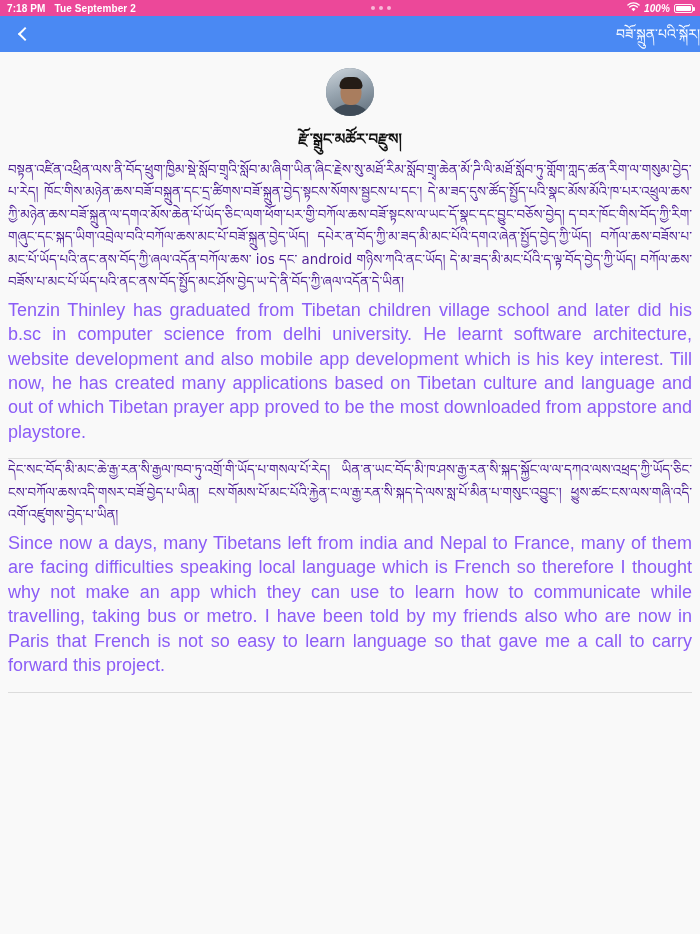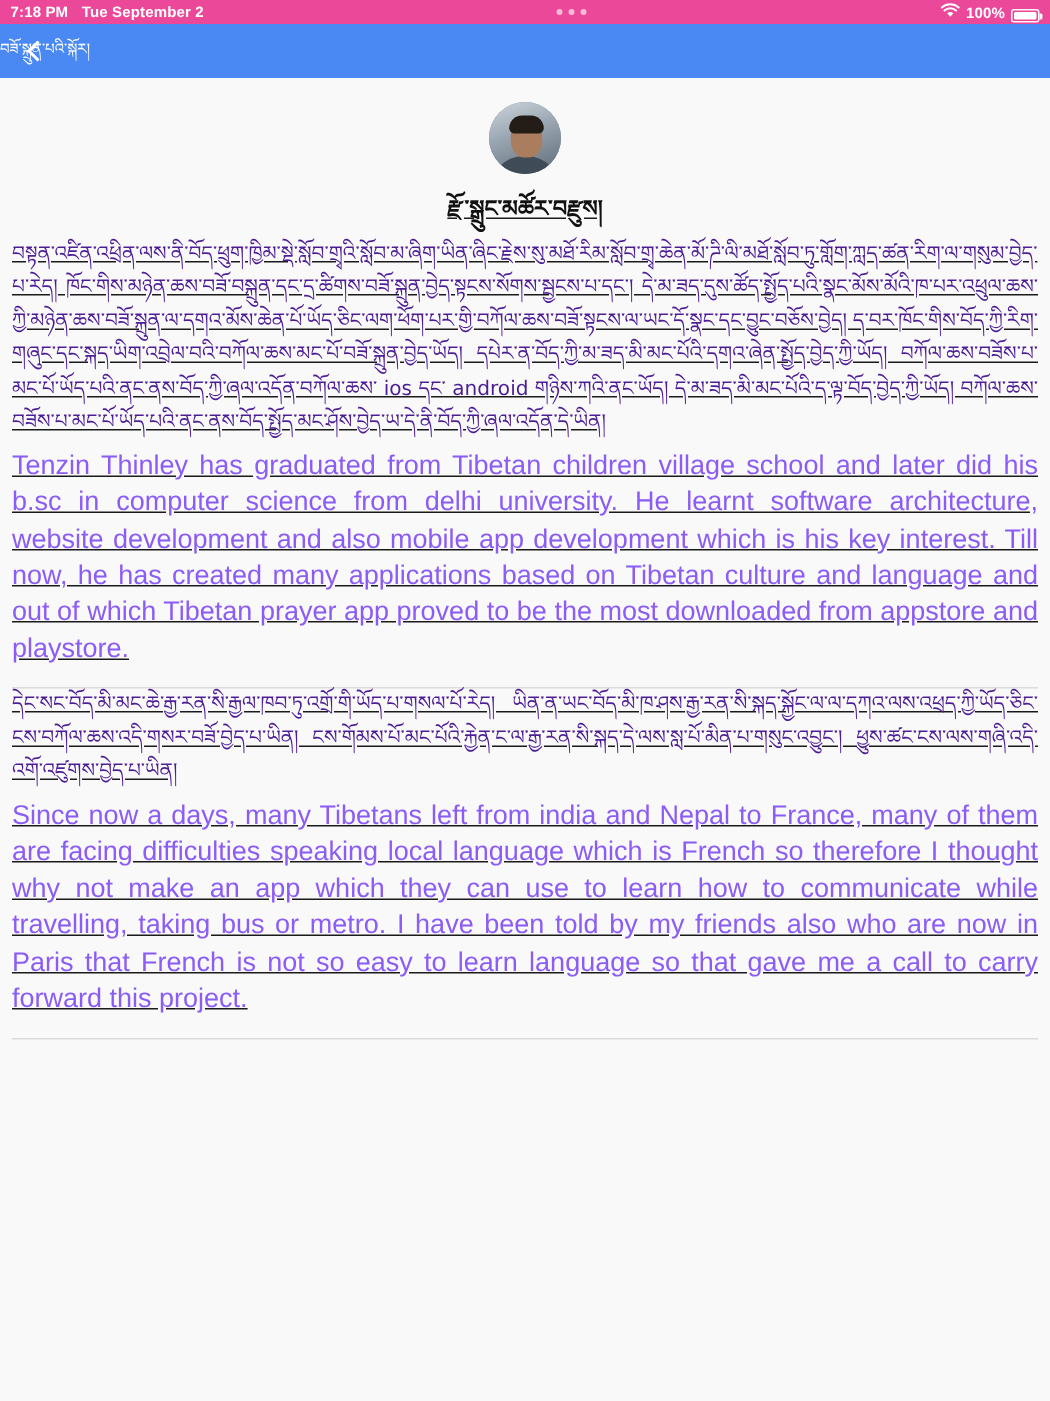--- a/index.html
+++ b/index.html
@@ -43,23 +43,24 @@
   }
   .dot {
     width: 4px;
     height: 4px;
     border-radius: 50%;
     background: rgba(255,255,255,0.62);
     display: block;
   }
   .status-right {
     display: flex;
-    align-items: flex-end;
+    align-items: center;
     gap: 4px;
     flex: 0 0 auto;
+    font-style: italic;
   }
   .wifi-icon { display: block; }
   .battery-icon {
     width: 19px;
     height: 9px;
     border: 1px solid rgba(255,255,255,0.95);
     border-radius: 2px;
     position: relative;
     display: block;
   }
@@ -104,34 +105,33 @@
     display: block;
     width: 10px;
     height: 10px;
     border-left: 2px solid #ffffff;
     border-bottom: 2px solid #ffffff;
     transform: rotate(45deg);
     margin-left: 3px;
   }
   .nav-title {
     width: 100%;
-    text-align: left;
+    text-align: right;
     color: #ffffff;
-    font-size: 10px;
+    font-size: 14px;
     line-height: 36px;
     font-family: "DejaVu Sans", "Liberation Sans", sans-serif;
   }
 
   
   .content {
     padding: 0 8px;
     background: #f9f9f9;
     height: 818px;
     overflow: hidden;
-    text-decoration: underline;
   }
 
   .avatar-wrap {
     display: flex;
     justify-content: center;
     padding-top: 16px;
   }
   .avatar {
     width: 48px;
     height: 48px;

